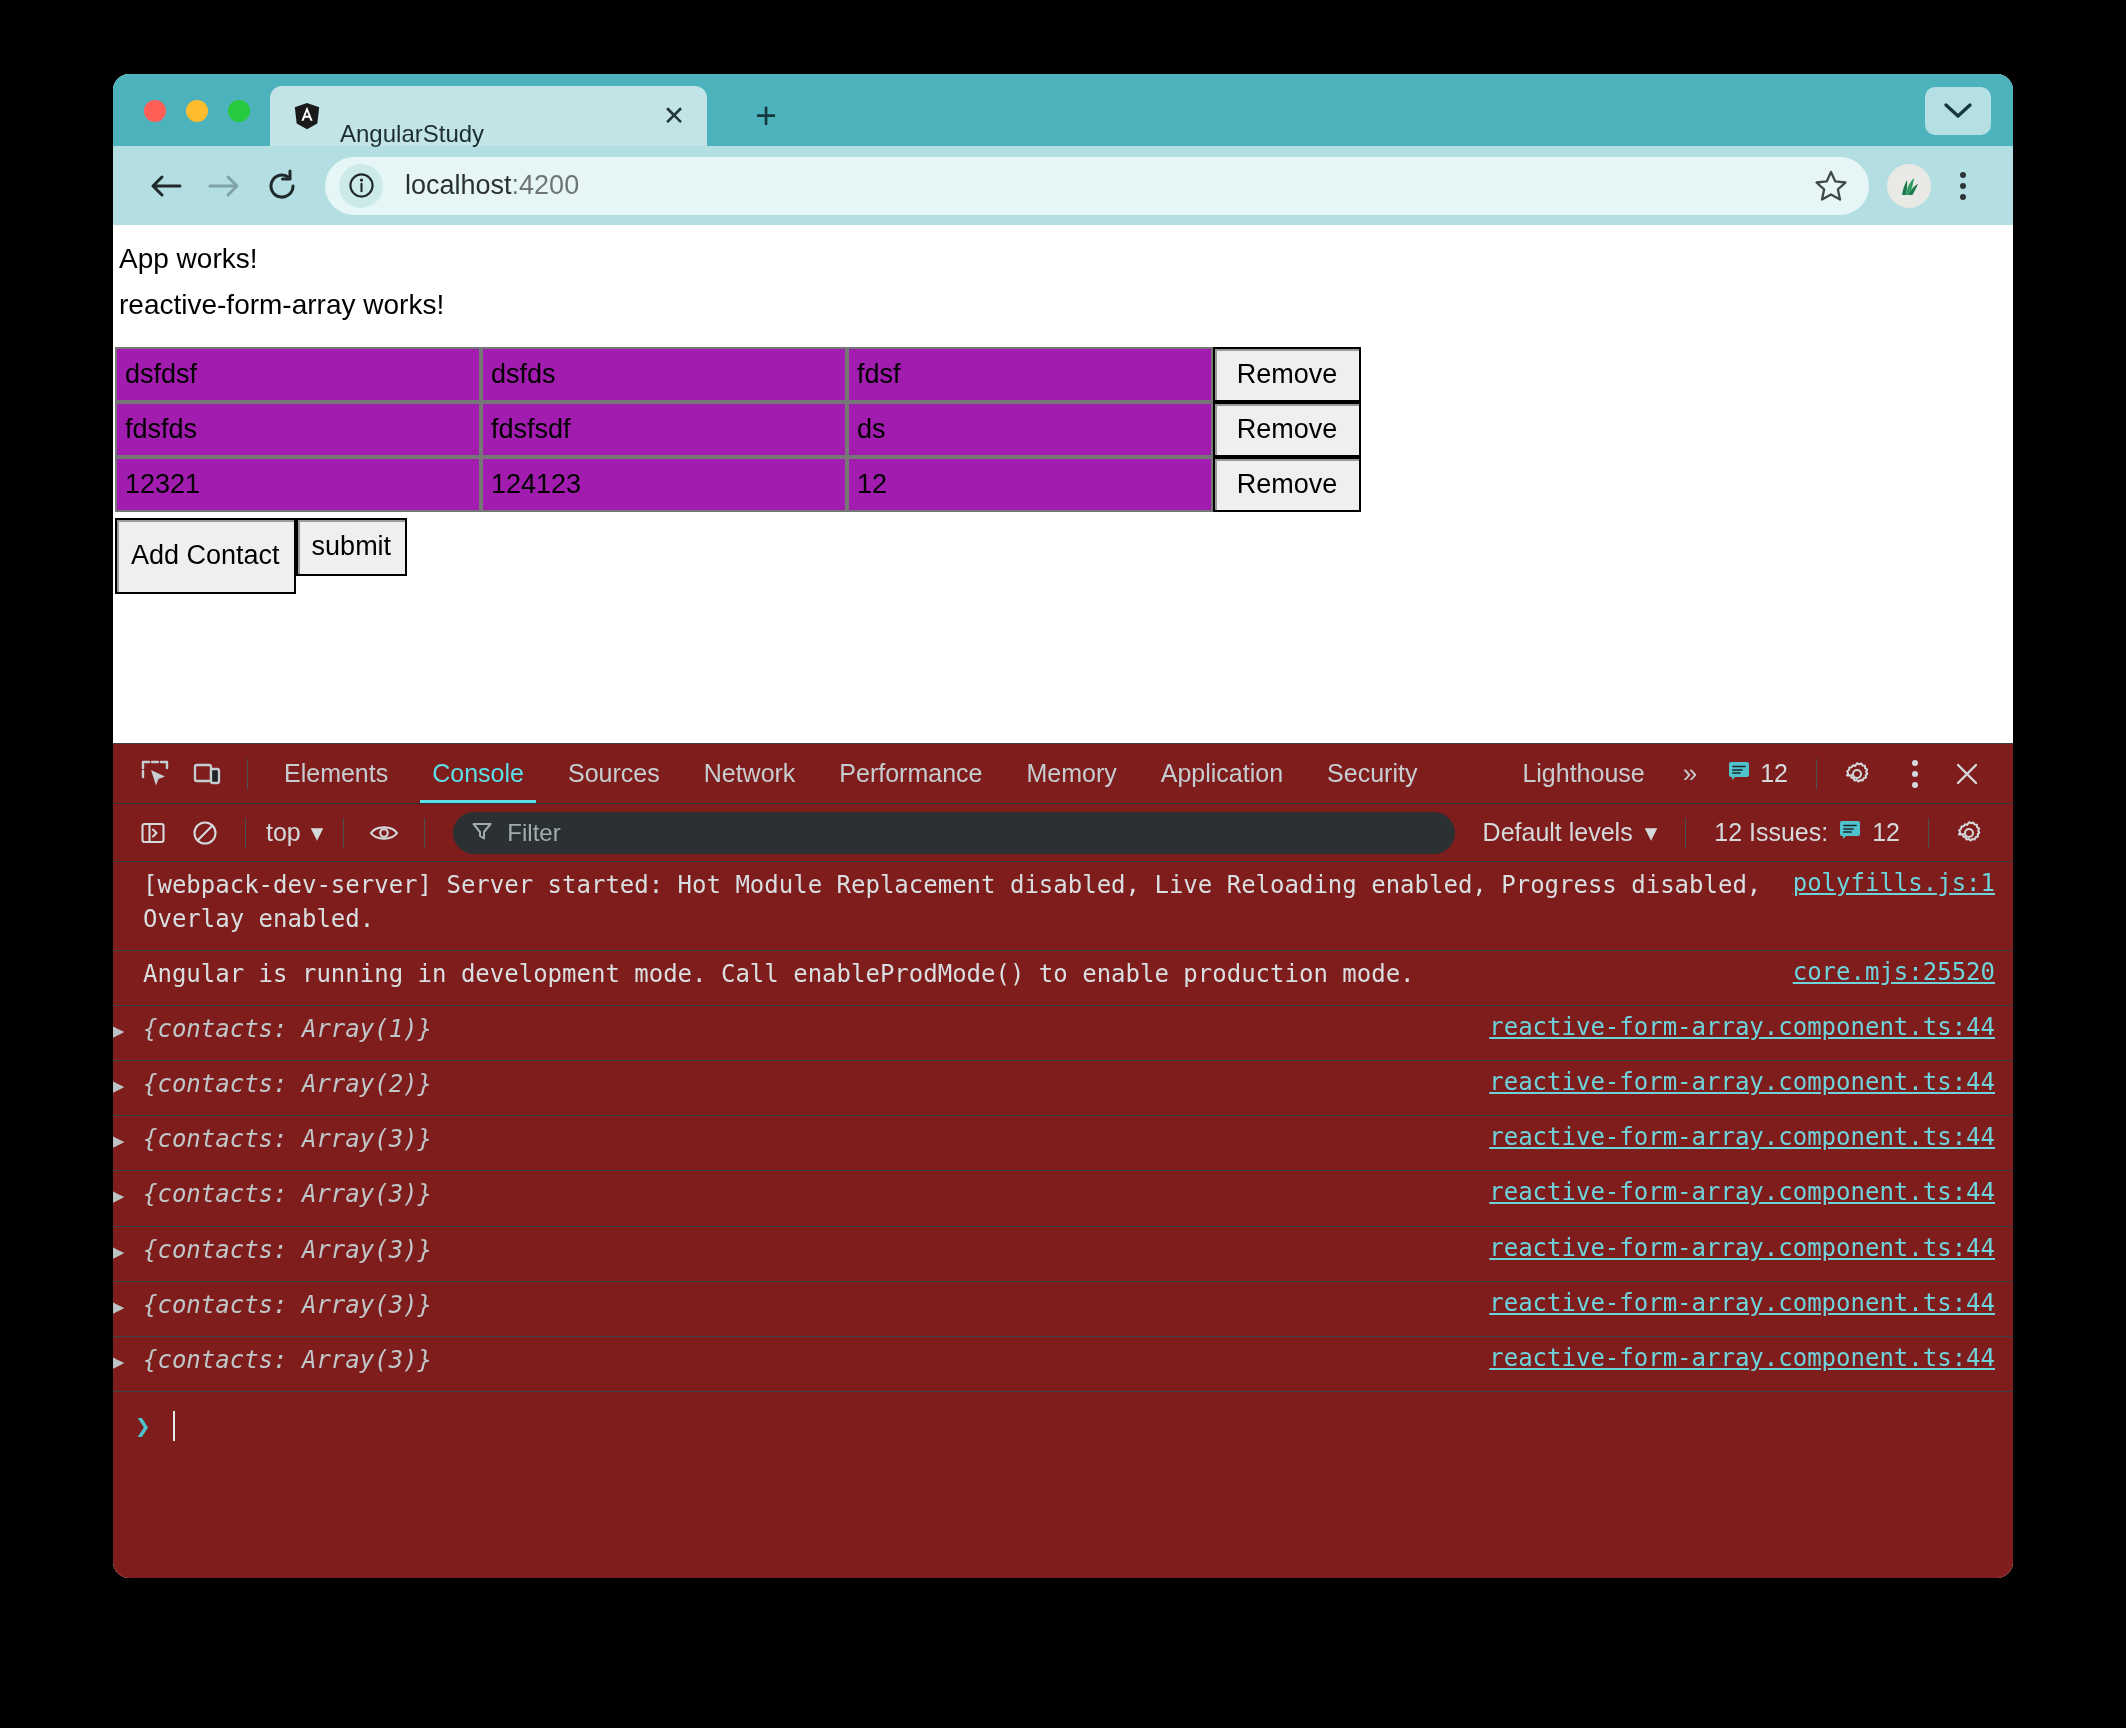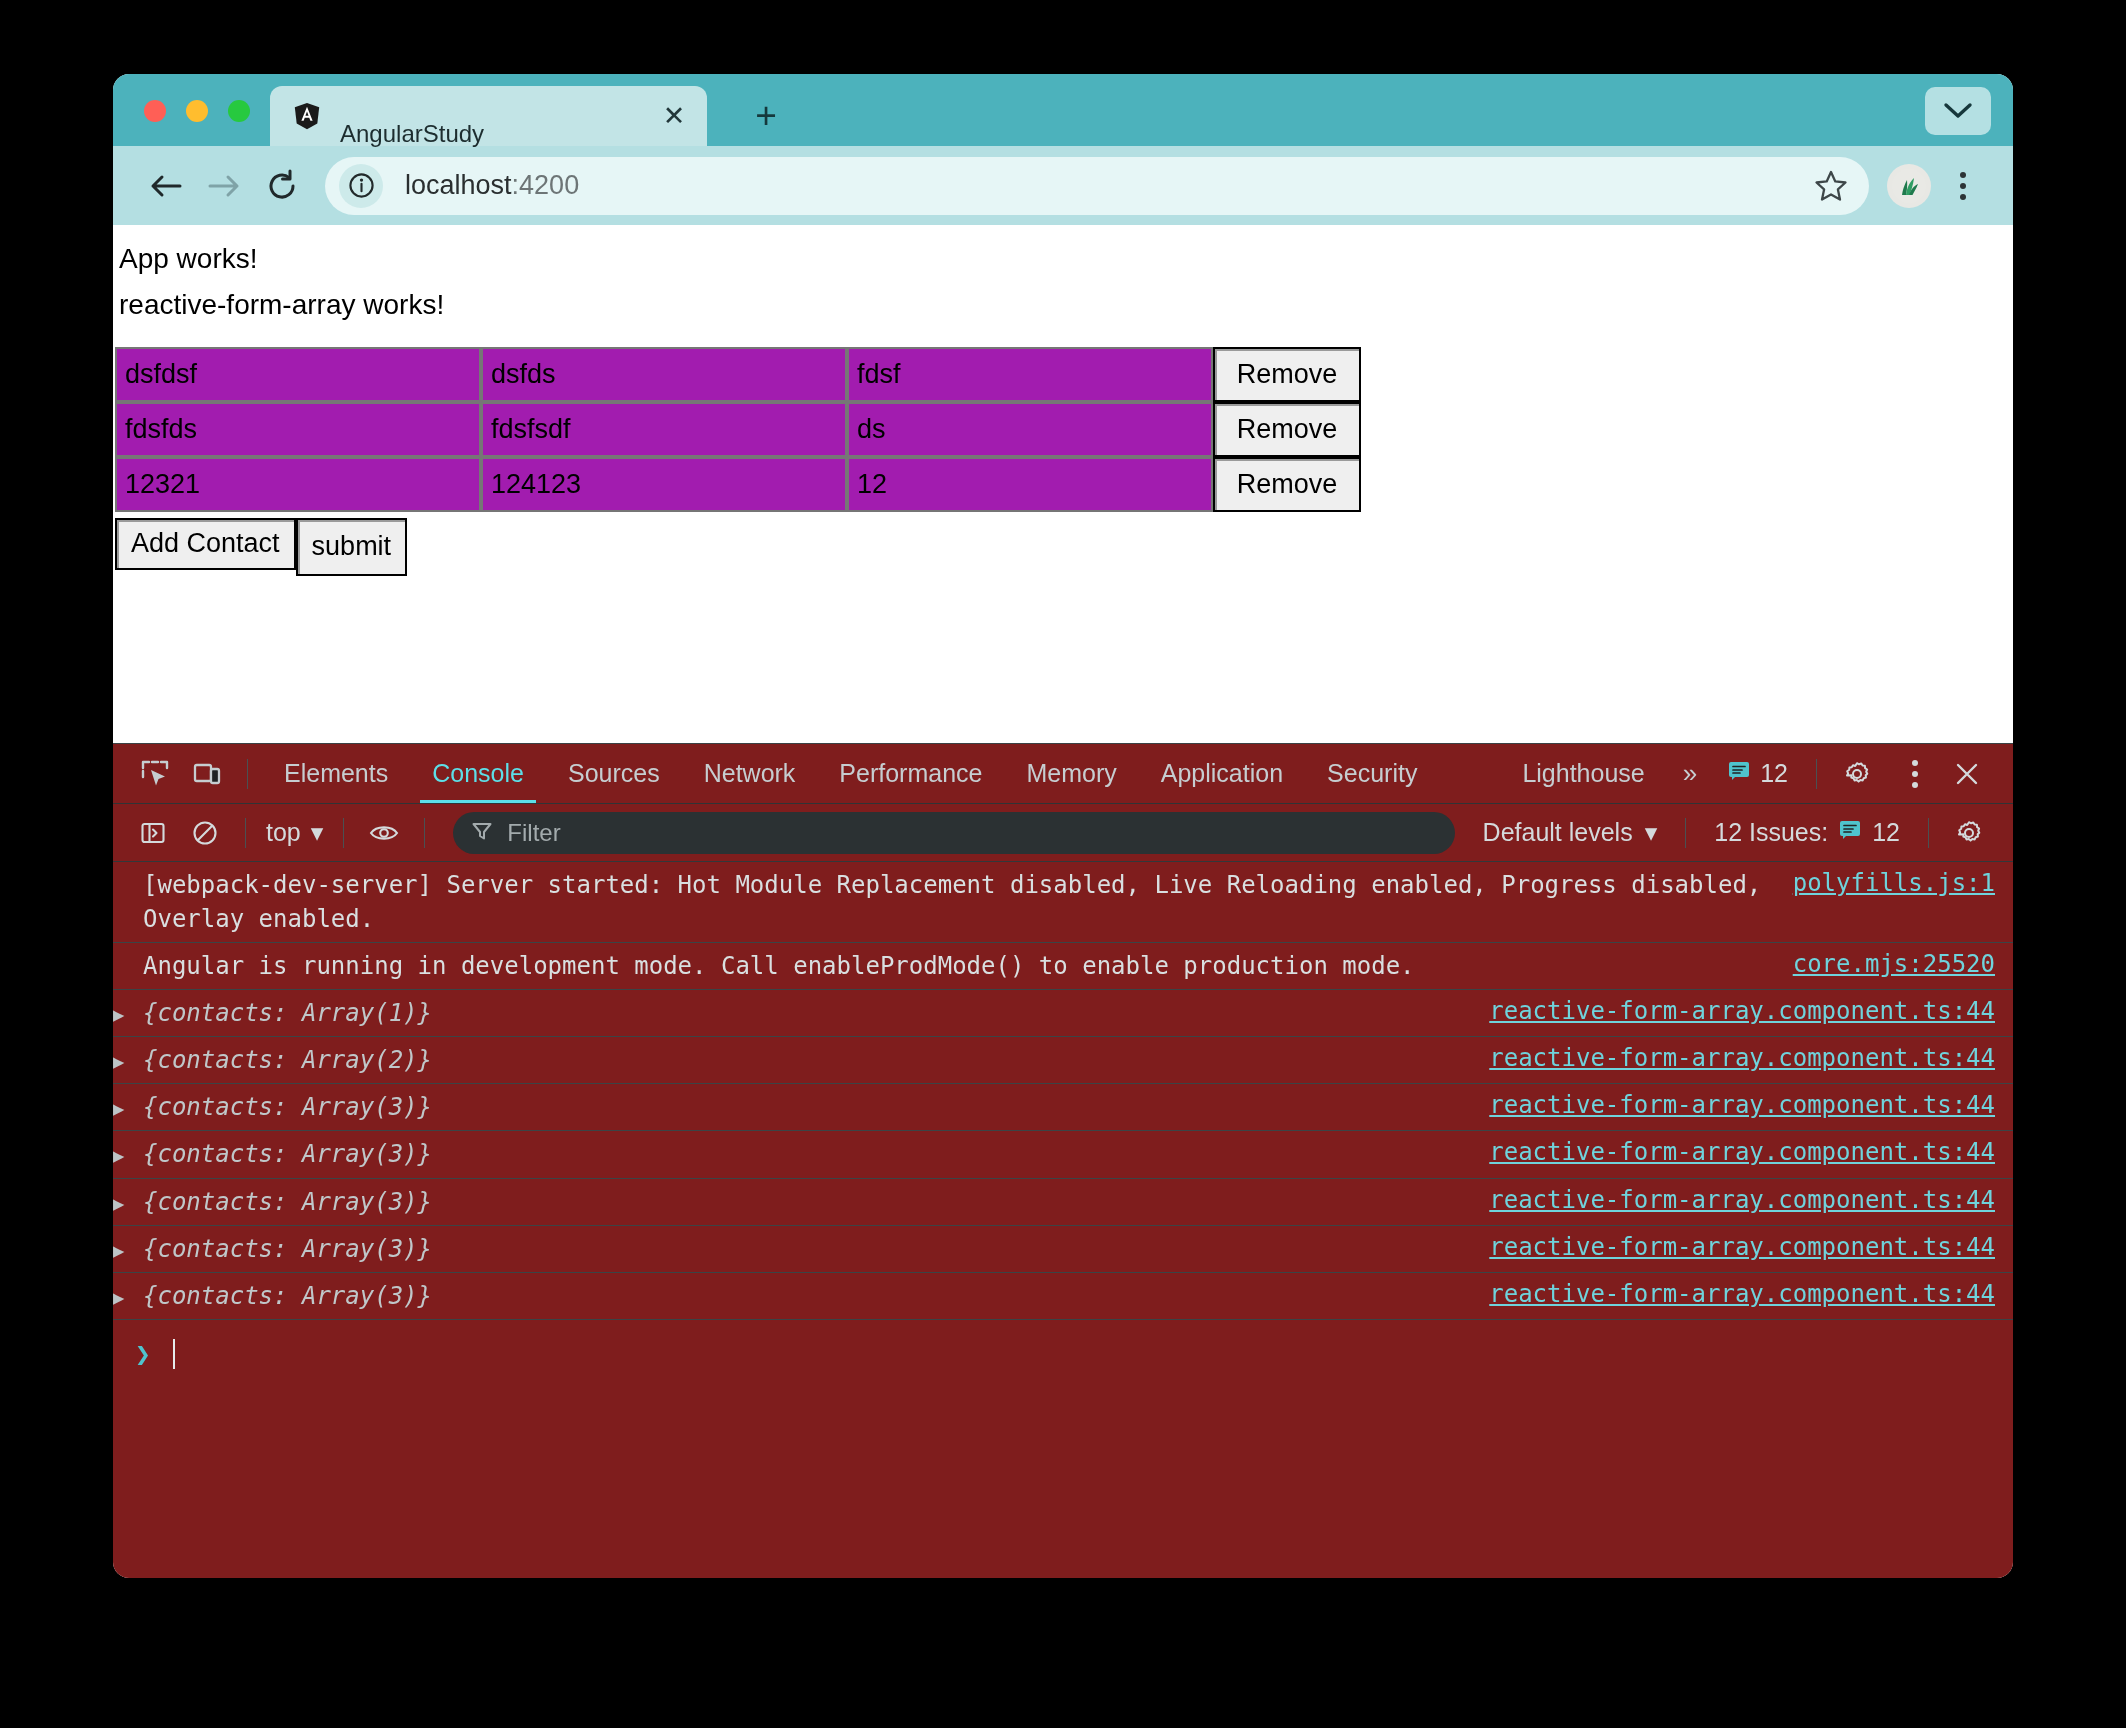--- a/index.html
+++ b/index.html
@@ -209,21 +209,21 @@
     background: #efefef;
     border: 2px solid #000;
     box-shadow: 2px 2px 0 #9a9a9a inset;
     padding: 6px 14px;
     height: 55px;
     line-height: 1;
     cursor: default;
   }
   .btn-remove { width: 148px; height: 55px; padding: 0; }
   .actions { margin-top: 6px; display: flex; gap: 0; }
-  .btn-add { height: 52px; }
+  .btn-add { height: 76px; }
   .btn-submit { height: 58px; }
 
   
   .devtools {
     background: #7f1d1d;
     flex: 1 1 auto;
     display: flex;
     flex-direction: column;
     border-top: 1px solid #3b4244;
     min-height: 0;
@@ -313,21 +313,21 @@
   .console-body {
     flex: 1 1 auto;
     overflow: hidden;
     font-family: "DejaVu Sans Mono", monospace;
     display: flex;
     flex-direction: column;
   }
   .log-row {
     display: flex;
     align-items: flex-start;
-    padding: 6px 18px 6px 0;
+    padding: 6px 18px 14px 0;
     border-bottom: 1px solid #3a4446;
     min-height: 44px;
   }
   .log-gutter { width: 26px; flex: 0 0 auto; }
   .log-arrow {
     width: 26px; flex: 0 0 auto;
     color: #bdc4c6;
     font-size: 19px;
     line-height: 1.6;
     padding-top: 3px;

